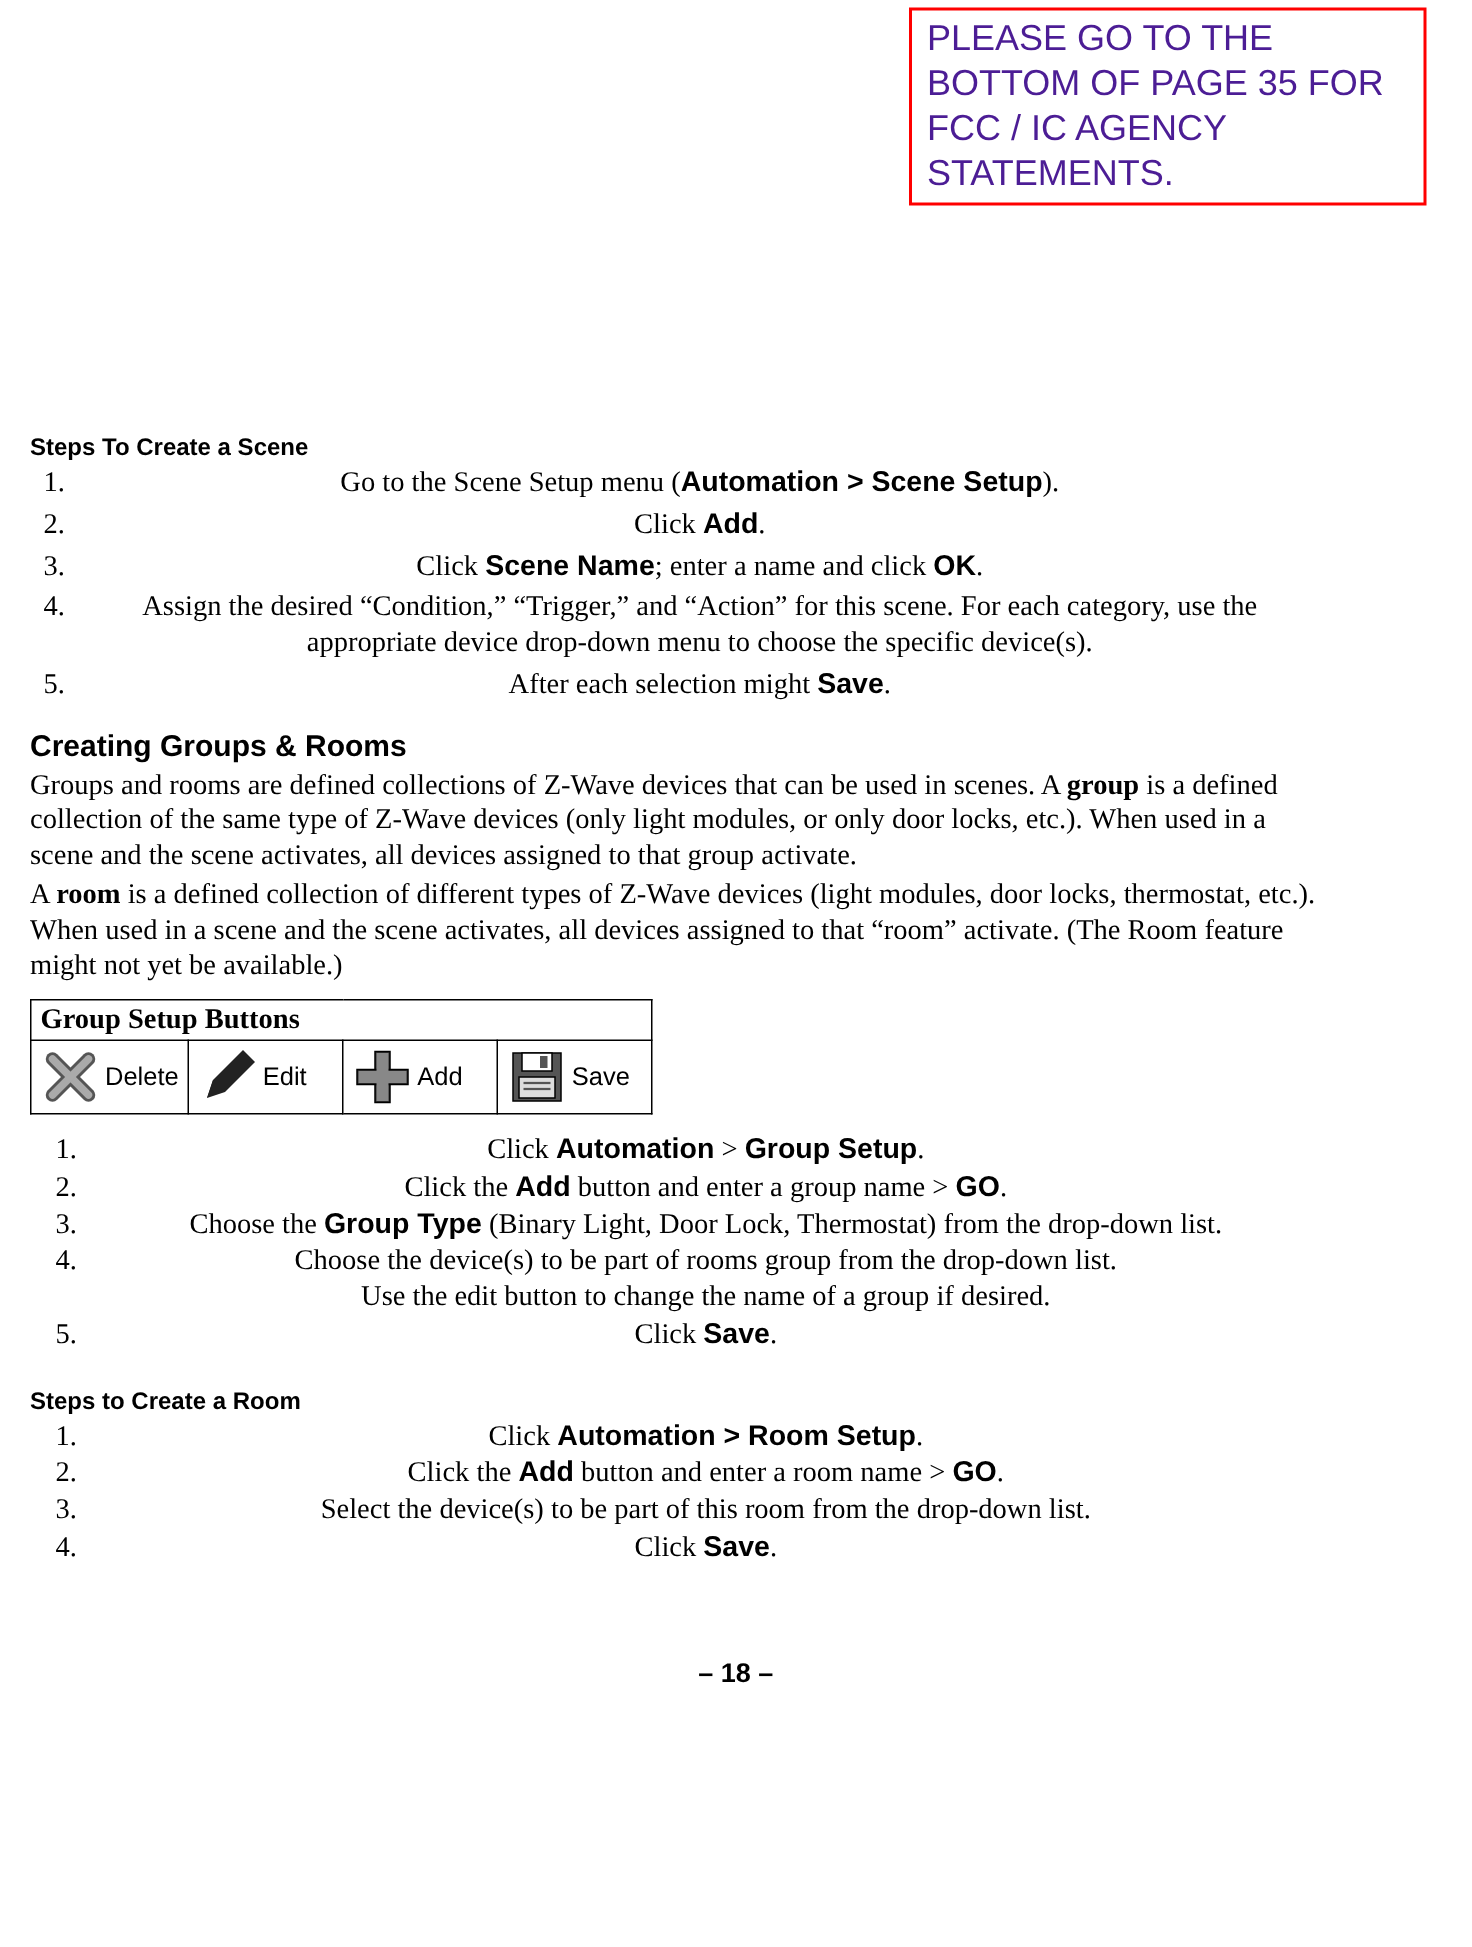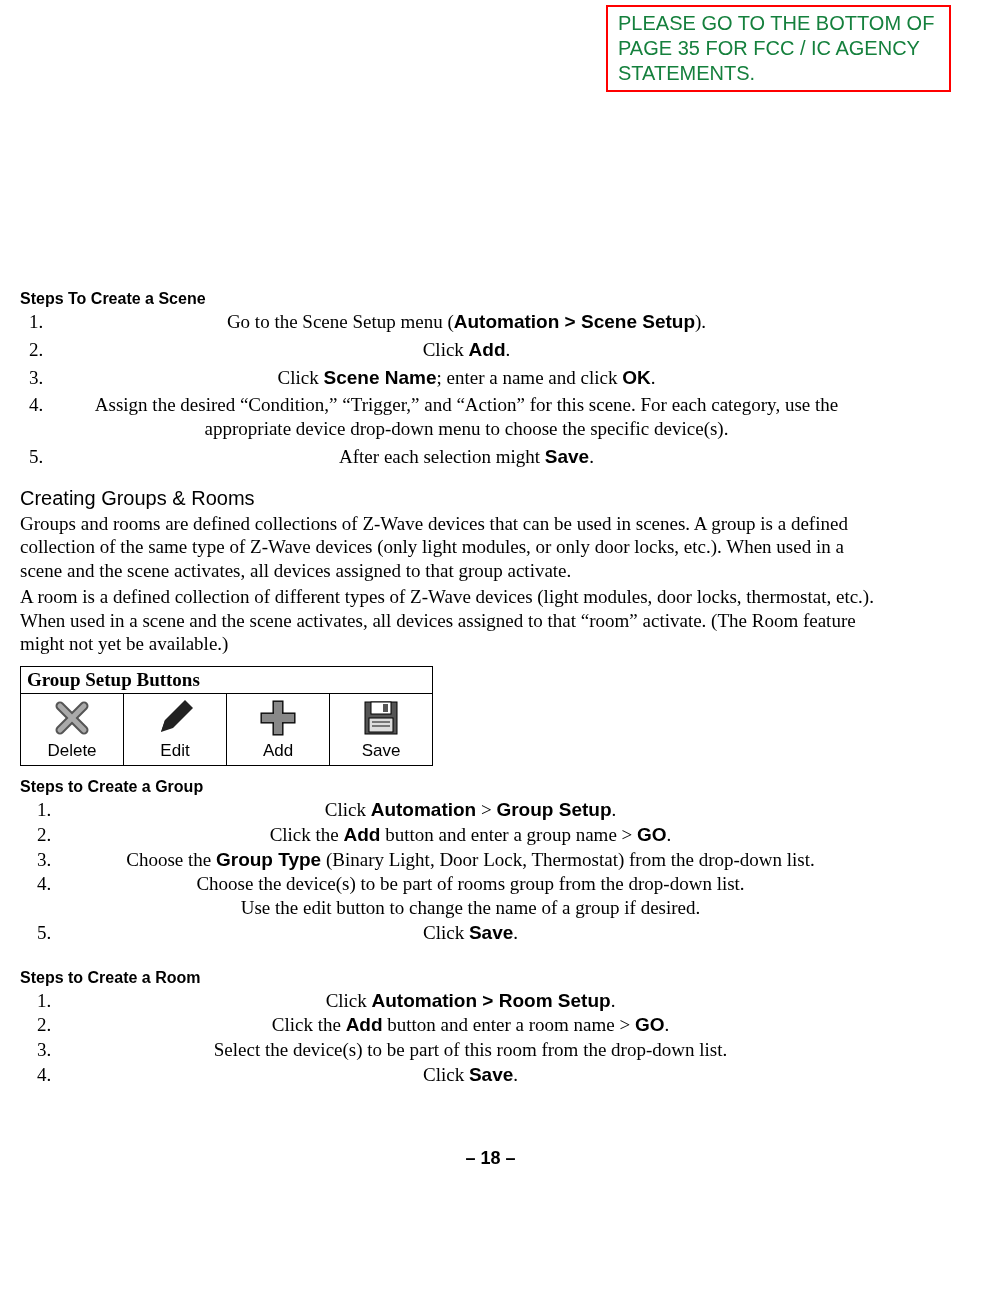--- a/index.html
+++ b/index.html
@@ -16,39 +16,39 @@
     .notice-box {
       position: absolute;
       right: 30px;
       top: 5px;
       border: 2px solid red;
       padding: 4px 10px;
       width: 345px;
       box-sizing: border-box;
     }
     .notice-box-text {
-      color: #15803d;
-      font-family: Arial, sans-serif;
-      font-size: 20px;
+      color: #4c1d95;
+      font-family: Arial, sans-serif;
+      font-size: 24px;
       line-height: 1.25;
     }
     .content {
       padding-top: 290px;
       padding-left: 0;
       padding-right: 80px;
     }
     .heading {
       font-family: Arial, sans-serif;
       font-weight: bold;
       font-size: 16px;
       margin: 0 0 2px 0;
     }
     .heading2 {
       font-family: Arial, sans-serif;
-      font-weight: normal;
+      font-weight: bold;
       font-size: 20px;
       margin: 18px 0 2px 0;
     }
     ol.numbered {
       margin: 0 0 0 0;
       padding-left: 28px;
       font-size: 19px;
       line-height: 1.25;
     }
     ol.numbered li {
@@ -57,21 +57,21 @@
       text-align: center;
     }
     ol.numbered.compact li {
       margin-bottom: 1px;
     }
     .sans-bold {
       font-family: Arial, sans-serif;
       font-weight: bold;
     }
     .serif-bold {
-      font-weight: normal;
+      font-weight: bold;
     }
     .para {
       font-size: 19px;
       line-height: 1.25;
       margin: 0 0 2px 0;
     }
     .justified {
       text-align: justify;
     }
     .indent-block {
@@ -95,21 +95,20 @@
     }
     table.buttons-table td {
       border: 1px solid #000;
       text-align: center;
       padding: 4px 6px;
       vertical-align: bottom;
       width: 90px;
     }
     .icon-cell {
       display: flex;
-      flex-direction: column;
       align-items: center;
       gap: 3px;
     }
     .icon-label {
       font-family: Arial, sans-serif;
       font-size: 17px;
     }
     .icon-svg {
       width: 40px;
       height: 40px;
@@ -200,21 +199,20 @@
                 <line x1="11" y1="28" x2="29" y2="28" stroke="#555" stroke-width="1.5"></line>
               </svg>
               <span class="icon-label">Save</span>
             </div>
           </td>
         </tr>
       </tbody>
         </table>
     </div>
 
-    <div class="heading">Steps to Create a Group</div>
     <ol class="numbered compact indent-block" start="1" style="margin-left:0; padding-left:36px;">
       <li><span>Click </span><span class="sans-bold">Automation</span><span> &gt; </span><span class="sans-bold">Group Setup</span><span>.</span></li>
       <li><span>Click the </span><span class="sans-bold">Add</span><span> button and enter a group name &gt; </span><span class="sans-bold">GO</span><span>.</span></li>
       <li><span>Choose the </span><span class="sans-bold">Group Type</span><span> (Binary Light, Door Lock, Thermostat) from the drop-down list.</span></li>
       <li>
           <span class="li-sub">Choose the device(s) to be part of rooms group from the drop-down list.</span>
           <span class="li-sub">Use the edit button to change the name of a group if desired.</span>
         </li>
       <li><span>Click </span><span class="sans-bold">Save</span><span>.</span></li>
     </ol>

